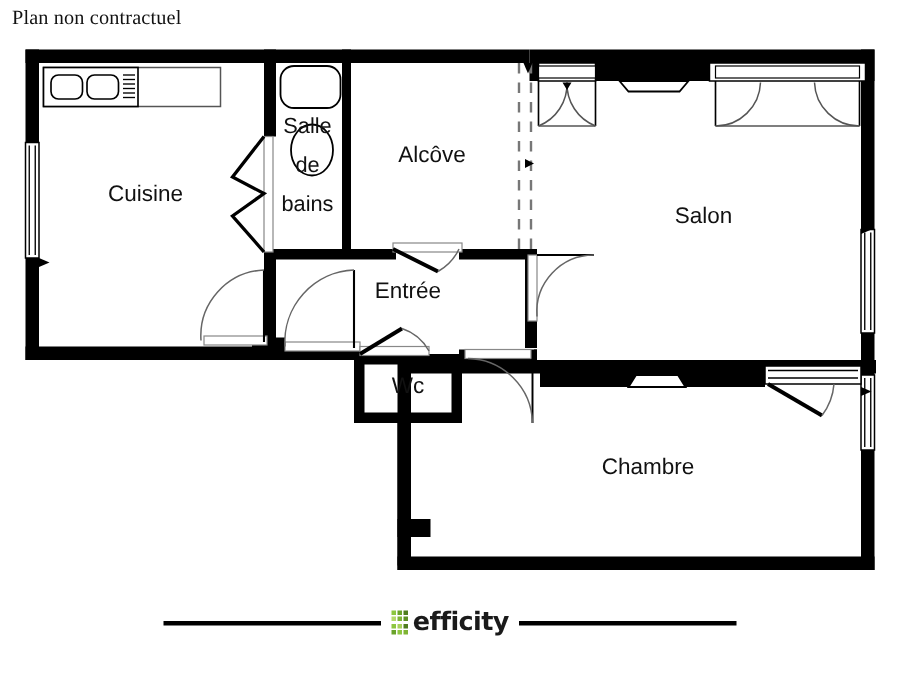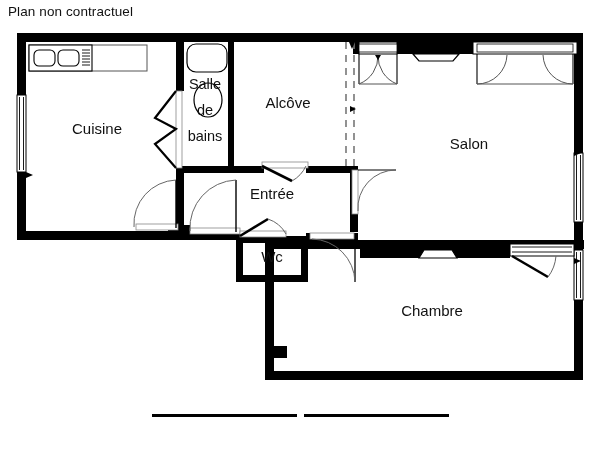--- a/index.html
+++ b/index.html
@@ -15,20 +15,21 @@
     overflow: hidden;
   }
   #page-title {
     position: absolute;
     left: 8px;
     top: 4px;
     font-size: 13.5px;
     color: #111111;
     letter-spacing: 0.1px;
     white-space: nowrap;
+    font-family: Liberation Serif, serif;
   }
   #plan-canvas {
     position: absolute;
     left: 0;
     top: 0;
     width: 600px;
     height: 450px;
   }
   .room-label {
     font-family: "Liberation Sans", sans-serif;
@@ -297,14 +298,31 @@
 
   <text class="room-label" x="272" y="195">Entrée</text>
 
   <text class="room-label" x="272" y="258">Wc</text>
 
   <text class="room-label" x="432" y="312">Chambre</text>
 </svg>
 
 <div id="brand-bar">
   <div class="brand-rule"></div>
+  <div id="brand-logo">
+    <div id="brand-dots">
+        <i style="background: rgb(141, 198, 63);"></i>
+        <i style="background: rgb(106, 163, 42);"></i>
+        <i style="background: rgb(79, 125, 30);"></i>
+        <i style="background: rgb(181, 217, 107);"></i>
+        <i style="background: rgb(127, 180, 52);"></i>
+        <i style="background: rgb(92, 143, 36);"></i>
+        <i style="background: rgb(141, 198, 63);"></i>
+        <i style="background: rgb(168, 209, 90);"></i>
+        <i style="background: rgb(79, 125, 30);"></i>
+        <i style="background: rgb(106, 163, 42);"></i>
+        <i style="background: rgb(141, 198, 63);"></i>
+        <i style="background: rgb(127, 180, 52);"></i>
+      </div>
+    <span id="brand-name">efficity</span>
+  </div>
   <div class="brand-rule"></div>
 </div>
 
 </body></html>

